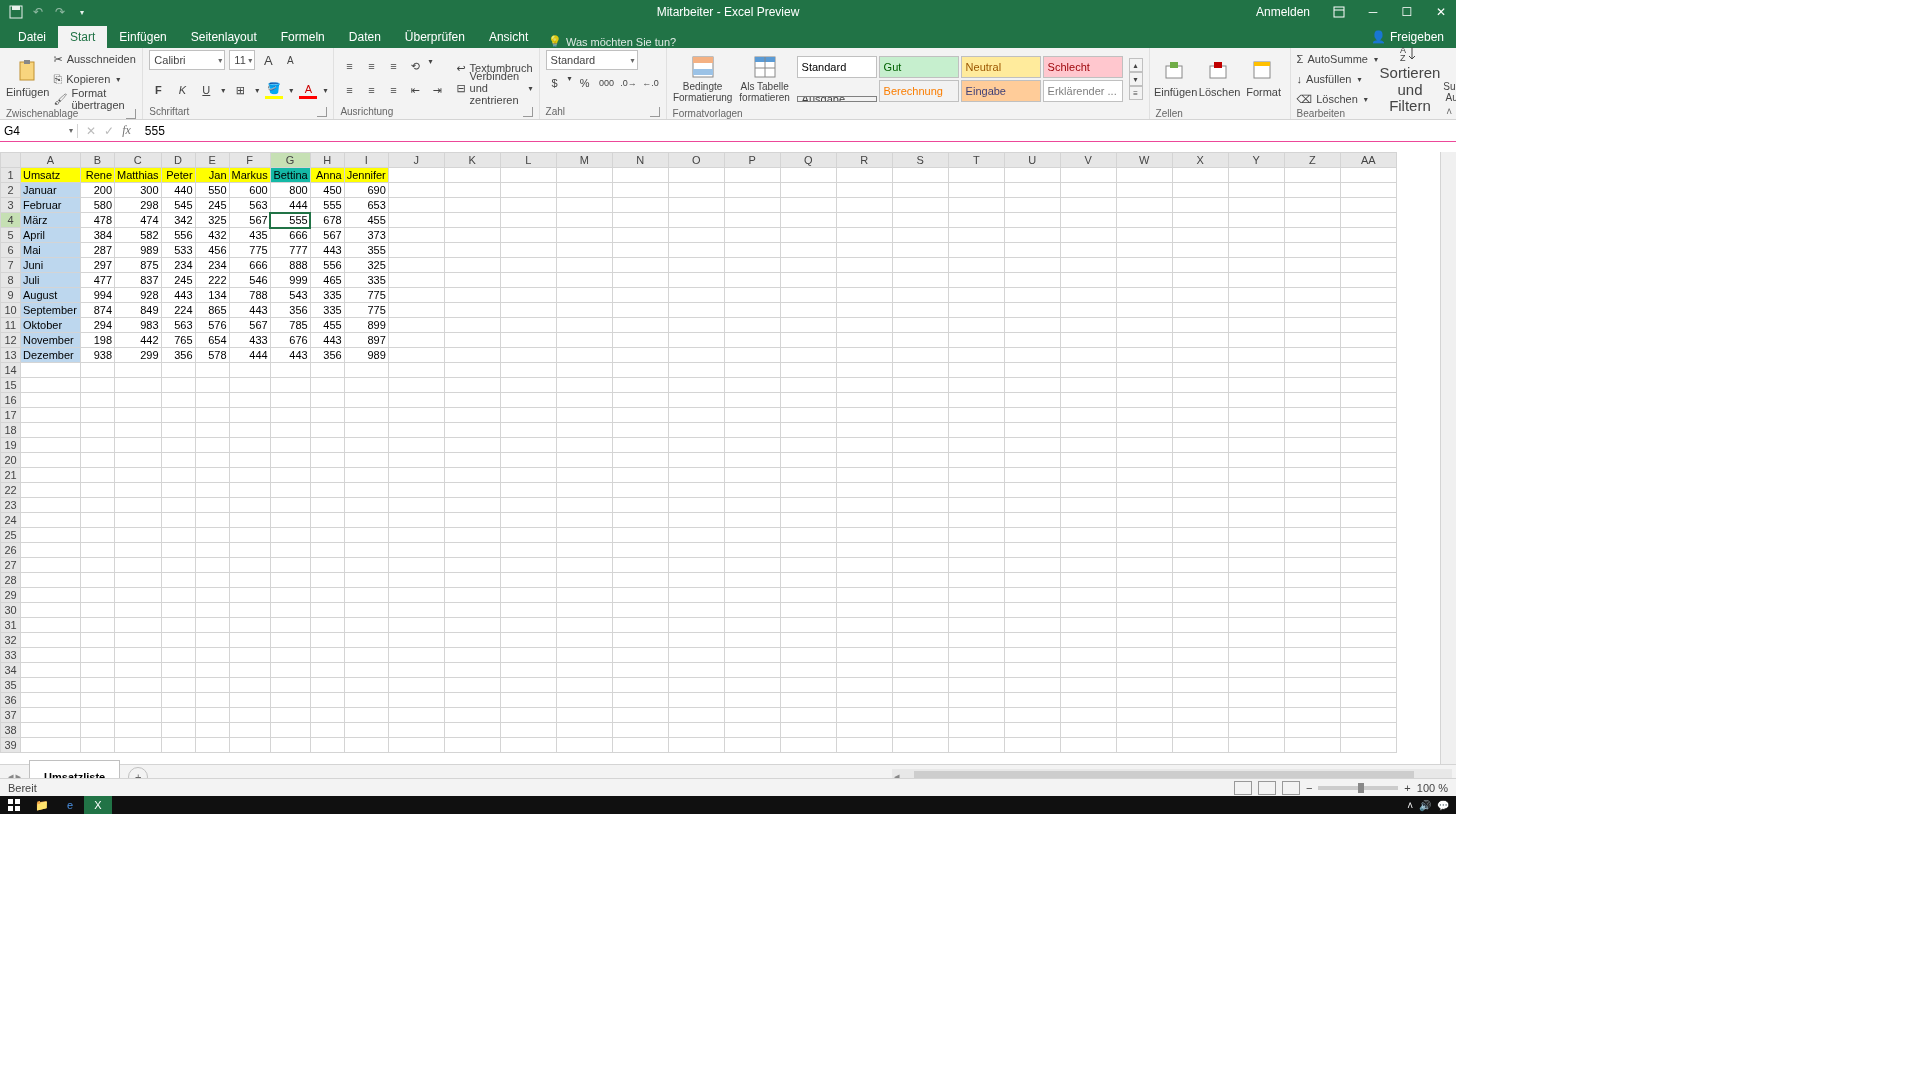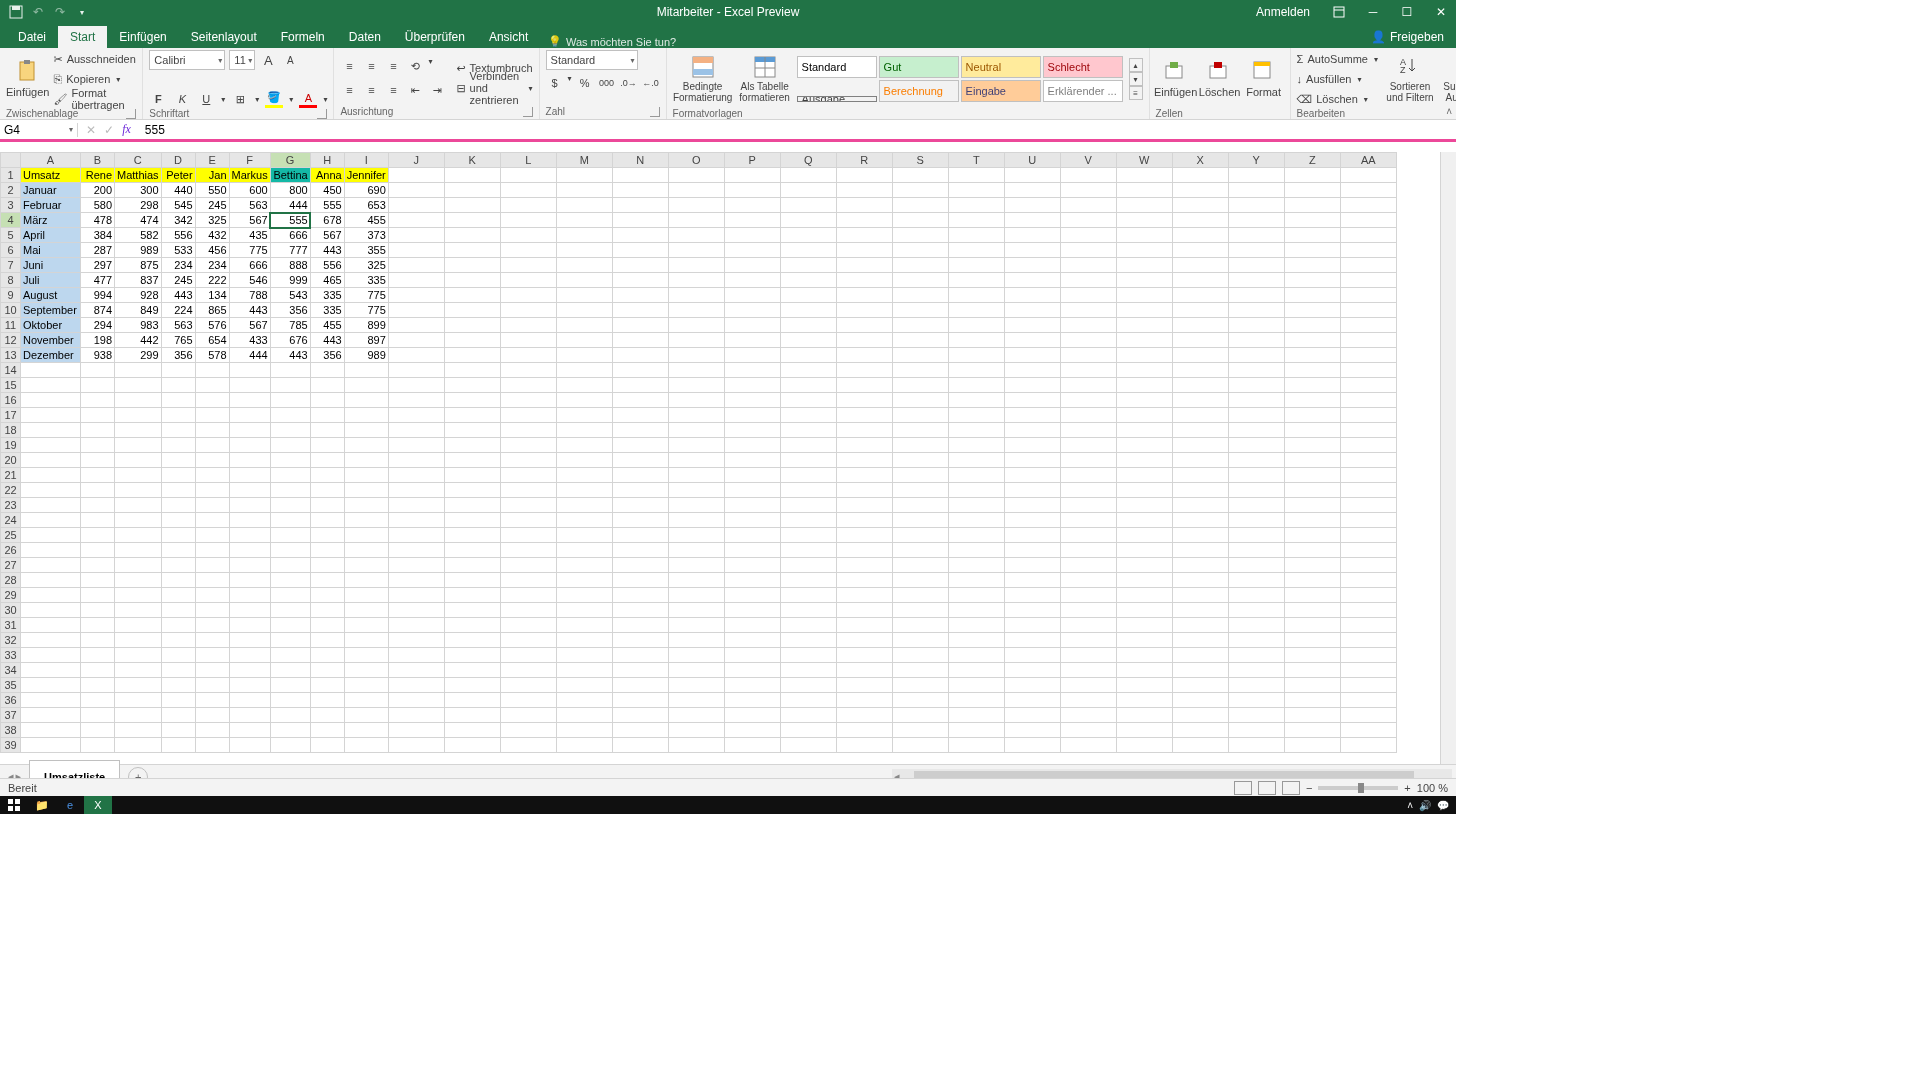--- a/index.html
+++ b/index.html
@@ -46,25 +46,25 @@
 .sitem.ausgabe { background: #f2f2f2; color: #3f3f3f; border: 1px solid #808080; margin-top: 16px; }
 .sitem.berechnung { background: #f2f2f2; color: #fa7d00; }
 .sitem.eingabe { background: #ffcc99; color: #3f3f76; }
 .sitem.erkl { background: #fff; color: #7f7f7f; }
 .gallery-more { width: 14px; display: flex; flex-direction: column; justify-content: space-between; margin-left: 2px; }
 .gallery-more span { border: 1px solid #c0c0c0; height: 14px; display: flex; align-items: center; justify-content: center; font-size: 8px; }
 
 .collapse-ribbon { position: absolute; right: 4px; bottom: 2px; font-size: 10px; color: #666; }
 
 
-.formulabar { height: 22px; border-bottom: 3px solid #ec4899; display: flex; align-items: center; background: #fff; font-size: 12px; }
+.formulabar { height: 22px; border-bottom: 1px solid #ec4899; display: flex; align-items: center; background: #fff; font-size: 12px; }
 .namebox { width: 78px; border-right: 1px solid #d4d4d4; padding: 0 4px; display: flex; align-items: center; }
 .namebox::after { content: '▾'; margin-left: auto; font-size: 8px; color: #666; }
 .fx-controls { display: flex; align-items: center; gap: 8px; padding: 0 8px; color: #bbb; }
-.fx-label { font-style: italic; font-family: 'Times New Roman', serif; color: #6d28d9; }
+.fx-label { font-style: italic; font-family: 'Times New Roman', serif; color: #737373; }
 .formula-input { flex: 1; padding: 0 6px; }
 
 
 .grid-container { position: absolute; top: 152px; left: 0; right: 0; bottom: 50px; display: flex; }
 .grid-container .scroll-v { width: 16px; background: #f0f0f0; border-left: 1px solid #d4d4d4; }
 .grid-main { flex: 1; overflow: hidden; position: relative; }
 
 table.sheet { border-collapse: collapse; table-layout: fixed; font-size: 11px; }
 table.sheet th, table.sheet td { border: 1px solid #d4d4d4; height: 15px; padding: 0 2px; overflow: hidden; white-space: nowrap; }
 table.sheet thead th { background: #e6e6e6; color: #444; font-weight: normal; text-align: center; position: sticky; top: 0; }
@@ -172,21 +172,21 @@
         <div class="smallitem">
             <span>🖌</span>
             <span>Format übertragen</span>
           </div>
       </div>
     </div>
     <div class="glabel"><span>Zwischenablage</span><span class="dlg"></span></div>
   </div>
 
   <div class="group">
-    <div class="content" style="flex-direction:column;align-items:flex-start;gap:20px">
+    <div class="content" style="flex-direction:column;align-items:flex-start;gap:11px">
       <div style="display:flex;gap:4px;align-items:center">
         <div class="combo" style="width:76px">
             <span>Calibri</span>
           </div>
         <div class="combo" style="width:26px">
             <span>11</span>
           </div>
         <span class="iconbtn" style="font-size:13px">A</span>
         <span class="iconbtn" style="font-size:10px">A</span>
       </div>
@@ -351,21 +351,21 @@
           </div>
       </div>
       <div class="bigbtn" style="width:56px">
         <span class="ico">
             <svg width="20" height="20">
               <text x="2" y="10" font-size="9" fill="#444">A</text>
               <text x="2" y="18" font-size="9" fill="#444">Z</text>
               <path d="M14 4 L14 16 M11 13 L14 16 L17 13" stroke="#444" fill="none"></path>
             </svg>
           </span>
-        <span style="font-size:10px">Sortieren und Filtern</span>
+        <span style="font-size:15px">Sortieren und Filtern</span>
       </div>
       <div class="bigbtn" style="width:56px">
         <span class="ico">
             <svg width="20" height="20">
               <circle cx="8" cy="8" r="5" fill="none" stroke="#444" stroke-width="2"></circle>
               <line x1="12" y1="12" x2="17" y2="17" stroke="#444" stroke-width="2"></line>
             </svg>
           </span>
         <span style="font-size:10px">Suchen und Auswählen</span>
       </div>

